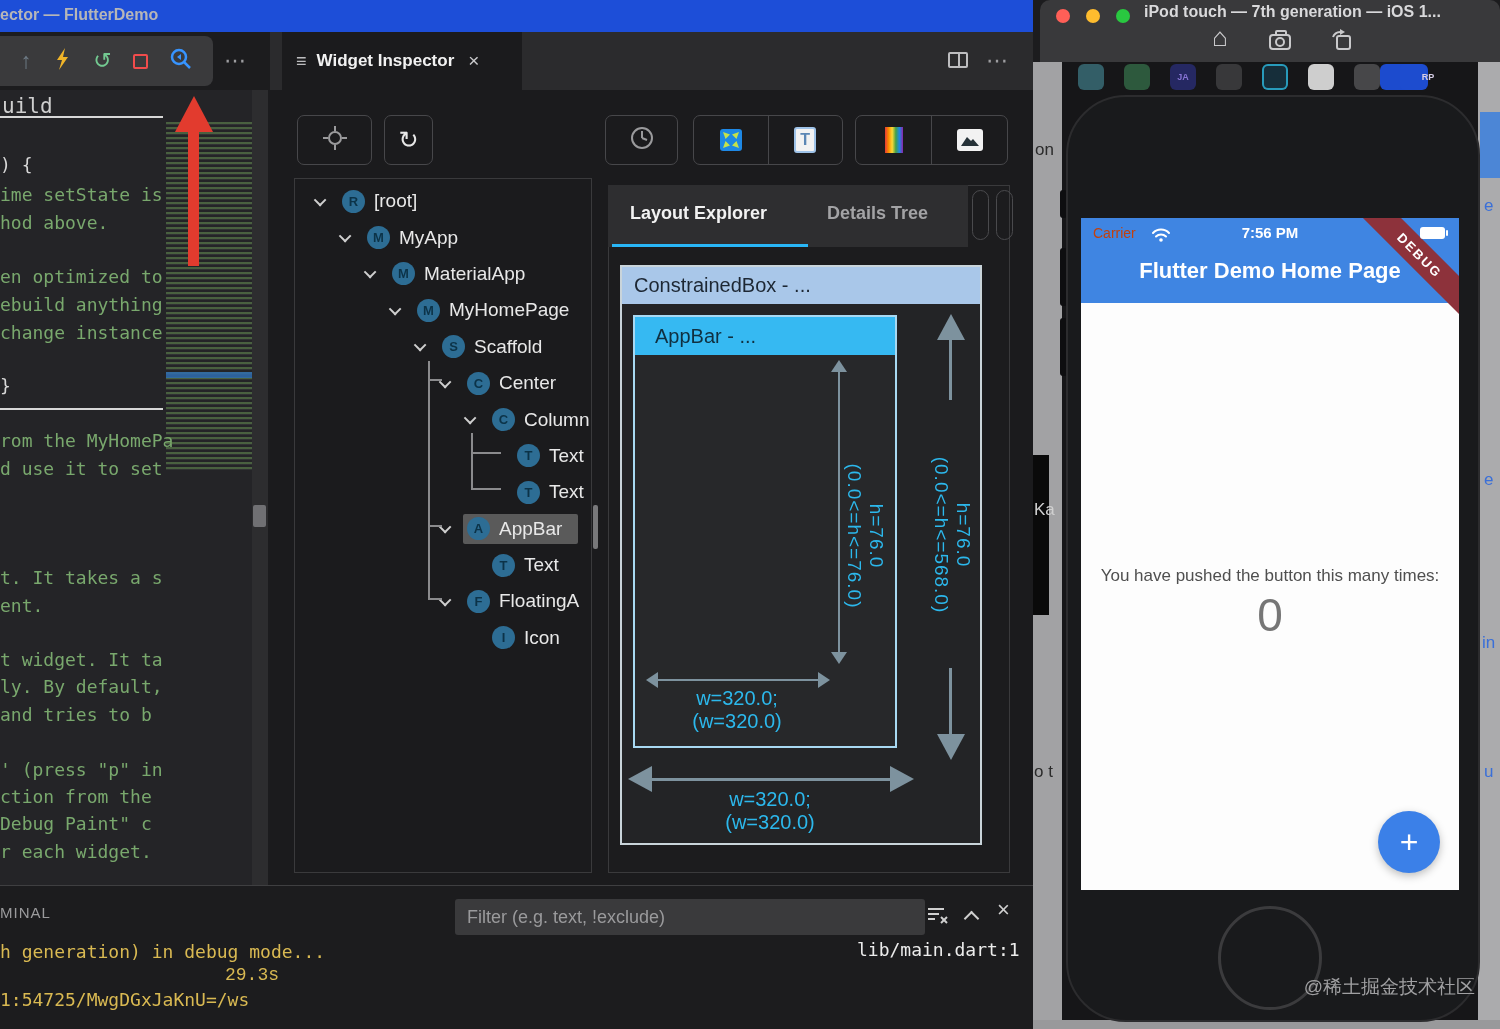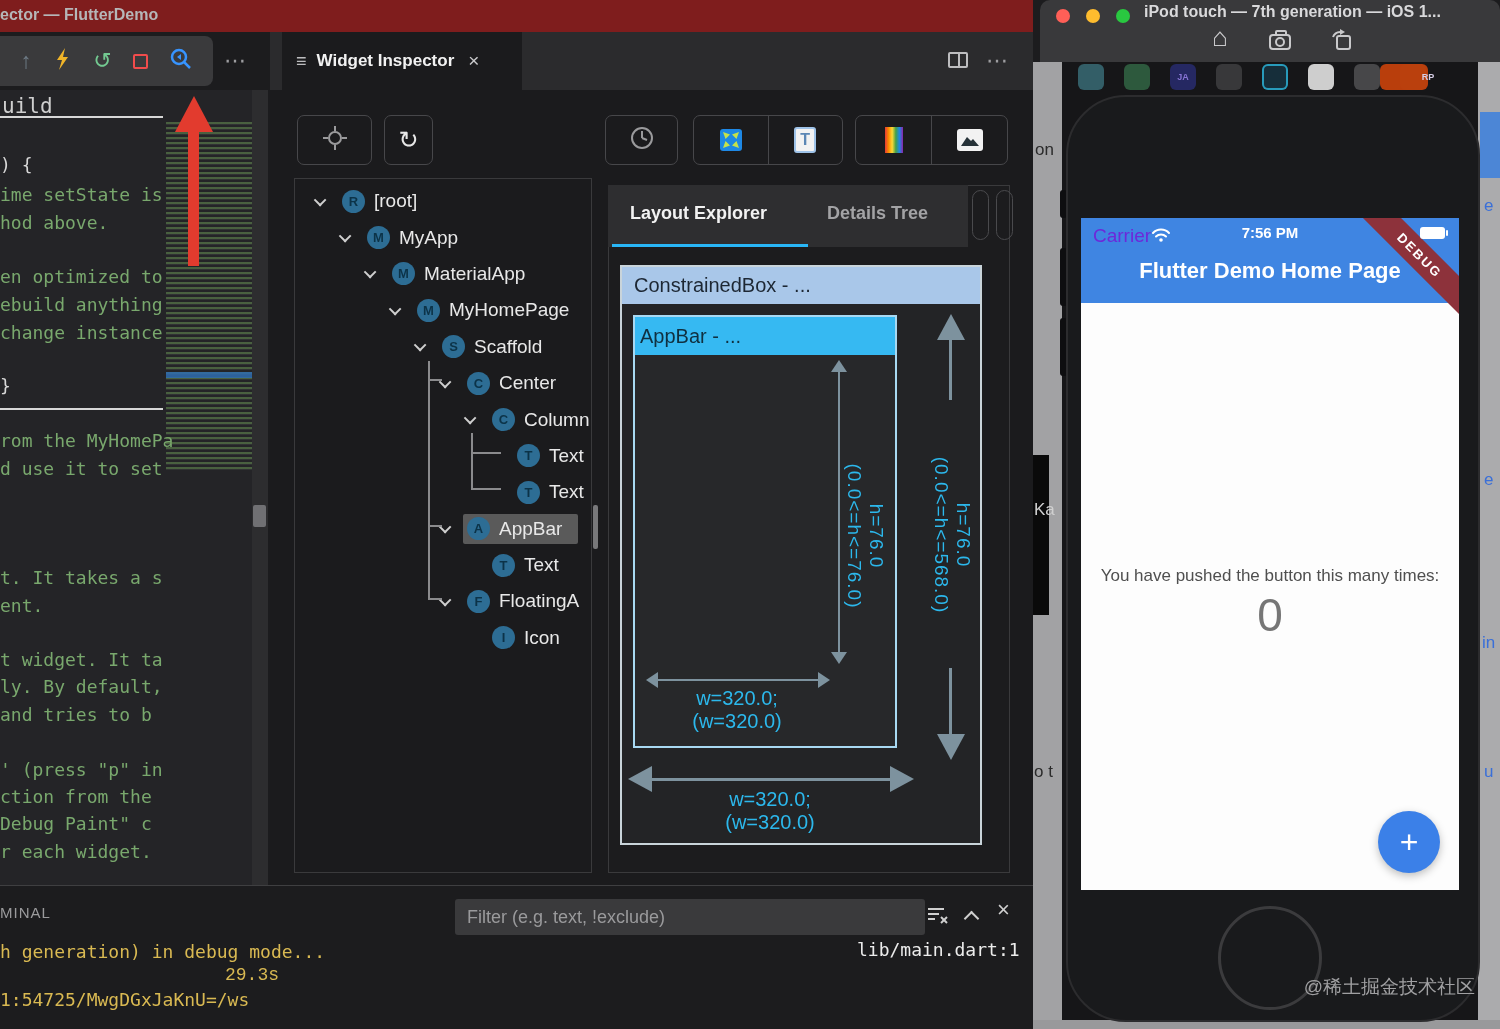--- a/index.html
+++ b/index.html
@@ -1,21 +1,21 @@
 <!DOCTYPE html>
 <html><head>
 <meta charset="utf-8">
 <style>
   html,body{margin:0;padding:0;background:#0e0e10;}
   *{box-sizing:border-box;}
   #scene{position:relative;width:1500px;height:1029px;overflow:hidden;
          background:#1c1c1e;font-family:"Liberation Sans",sans-serif;}
   .abs{position:absolute;}
   
-  .titlebar{left:0;top:0;width:1033px;height:32px;background:#7f1d1d;}
+  .titlebar{left:0;top:0;width:1033px;height:32px;background:#1d4ed8;}
   .titlebar-text{left:0;top:6px;color:#b6b6b8;font-size:16px;font-weight:600;white-space:nowrap;}
   .dbgbar{left:0;top:36px;width:213px;height:50px;background:#3a3a3c;border-radius:0 8px 8px 0;
           display:flex;align-items:center;justify-content:space-around;padding:0 10px;}
   .dbg-ic{font-size:22px;line-height:1;}
   .more-dots{color:#9d9da0;font-size:22px;letter-spacing:1px;}
   
   .editor{left:0;top:90px;width:268px;height:795px;background:#242427;overflow:hidden;}
   .edline{position:absolute;left:0;white-space:pre;font-family:"DejaVu Sans Mono",monospace;font-size:18px;}
   .c-comment{color:#79a86d;}
   .c-plain{color:#d7d7d7;}
@@ -76,21 +76,21 @@
   .le-tabbar{left:608px;top:185px;width:360px;height:62px;background:#2e2e30;}
   .le-tab-active{left:630px;top:203px;color:#f2f2f2;font-size:18px;font-weight:700;}
   .le-underline{left:612px;top:244px;width:196px;height:3px;background:#29b6f6;}
   .le-tab{left:827px;top:203px;color:#a3a3a5;font-size:18px;font-weight:700;}
   .pill{position:absolute;width:17px;height:50px;border:1px solid #4a4a4d;border-radius:9px;}
   .outerbox{left:620px;top:265px;width:362px;height:580px;background:#232426;border:2px solid #c9d4da;}
   .outerbox-hdr{position:absolute;left:0;top:0;width:100%;height:37px;background:#a9c7e9;color:#1d2733;
      font-size:20px;display:flex;align-items:center;padding-left:12px;}
   .innerbox{left:633px;top:315px;width:264px;height:433px;background:#27282a;border:2px solid #a8d9f2;}
   .innerbox-hdr{position:absolute;left:0;top:0;width:100%;height:38px;background:#36b9f2;color:#103040;
-     font-size:20px;display:flex;align-items:center;padding-left:5px;}
+     font-size:20px;display:flex;align-items:center;padding-left:20px;}
   .arr{background:#7d929e;}
   .cy{color:#2cb8ec;}
   .dimlabel{position:absolute;text-align:center;font-size:20px;line-height:23px;}
   .rotlabel{position:absolute;transform:rotate(90deg);text-align:center;font-size:19px;line-height:22px;letter-spacing:1px;}
   
   .simback{left:1033px;top:62px;width:467px;height:958px;background:#161618;}
   .sim-titlebar{left:1040px;top:0;width:460px;height:62px;background:#39393b;border-radius:10px 10px 0 0;}
   .tl{position:absolute;top:9px;width:14px;height:14px;border-radius:50%;}
   .sim-title{position:absolute;left:104px;top:3px;color:#d9d9db;font-size:16px;font-weight:700;white-space:nowrap;}
   .sim-ic{position:absolute;top:28px;color:#c9c9cb;}
@@ -98,21 +98,21 @@
   .strip-r{left:1478px;top:62px;width:22px;height:958px;background:#ababad;}
   .frag{position:absolute;font-size:17px;color:#2b2b2b;white-space:pre;}
   .frag-b{position:absolute;font-size:17px;color:#3a6fd8;white-space:pre;}
   .dock{position:absolute;top:64px;width:26px;height:26px;border-radius:6px;opacity:.95;
         display:flex;align-items:center;justify-content:center;font-size:9px;font-weight:700;}
   .deskstrip{left:1033px;top:1020px;width:467px;height:9px;background:#99999b;}
   .phone{left:1066px;top:95px;width:414px;height:927px;background:#191a1c;border:2px solid #2c2c2e;border-radius:60px;}
   .sidebtn{background:#0e0e10;border-radius:3px;}
   .screen{left:1081px;top:218px;width:378px;height:672px;background:#fdfdfd;overflow:hidden;}
   .bluehdr{position:absolute;left:0;top:0;width:378px;height:85px;background:#3f85e2;}
-  .carrier{position:absolute;left:12px;top:7px;color:#6d28d9;font-size:19px;}
+  .carrier{position:absolute;left:12px;top:7px;color:#c2410c;font-size:14px;}
   .ph-time{position:absolute;left:0;top:6px;width:100%;text-align:center;color:#fff;font-size:15px;font-weight:700;}
   .battery{position:absolute;right:14px;top:9px;width:25px;height:12px;background:#fff;border-radius:3px;z-index:6;}
   .battery::after{content:"";position:absolute;right:-3px;top:3px;width:2px;height:6px;background:#fff;border-radius:1px;}
   .appbar-title{position:absolute;left:0;top:40px;width:100%;text-align:center;color:#fff;font-size:22px;font-weight:600;}
   .ribbon{position:absolute;top:24px;right:-58px;width:195px;height:27px;background:#8d323b;transform:rotate(45deg);
      color:#fff;font-size:13px;font-weight:700;letter-spacing:2px;text-align:center;line-height:27px;z-index:5;}
   .body-text{position:absolute;left:0;top:348px;width:100%;text-align:center;color:#4f4f4f;font-size:17px;}
   .counter{position:absolute;left:0;top:370px;width:100%;text-align:center;color:#767676;font-size:46px;font-weight:300;}
   .fab{position:absolute;left:297px;top:593px;width:62px;height:62px;border-radius:50%;background:#3b80e8;
      color:#fff;font-size:32px;font-weight:400;display:flex;align-items:center;justify-content:center;
@@ -444,21 +444,21 @@
   </div>
 
   <div class="dock" style="left:1078px;background:#35626b;"></div>
   <div class="dock" style="left:1124px;background:#2e5d3f;"></div>
   <div class="dock" style="left:1170px;background:#262a66;color:#8f7ae0;">JA</div>
   <div class="dock" style="left:1216px;background:#3a3a3c;"></div>
   <div class="dock" style="left:1262px;background:#16303c;box-shadow:inset 0 0 0 2px #2aa3c4;"></div>
   <div class="dock" style="left:1308px;background:#d8d8d8;"></div>
   <div class="dock" style="left:1354px;background:#4a4a4c;"></div>
   <div class="dock" style="left:1400px;background:#303032;"></div>
-  <div class="dock" style="left:1380px;background:#c2410c;color:#e0d7f0;padding-left:48px;">RP</div>
+  <div class="dock" style="left:1380px;background:#1d4ed8;color:#e0d7f0;padding-left:48px;">RP</div>
 
   <div class="abs strip-l">
     <span class="frag" style="left:2px;top:78px;">on</span>
     <div style="position:absolute;left:0;top:393px;width:16px;height:160px;background:#0a0a0a;"></div>
     <span class="frag" style="left:1px;top:438px;color:#d0d0d0;">Ka</span>
     <span class="frag" style="left:1px;top:700px;">o t</span>
   </div>
   <div class="abs strip-r">
     <div style="position:absolute;left:2px;top:50px;width:20px;height:66px;background:#4c86d6;"></div>
     <span class="frag-b" style="left:6px;top:134px;">e</span>

